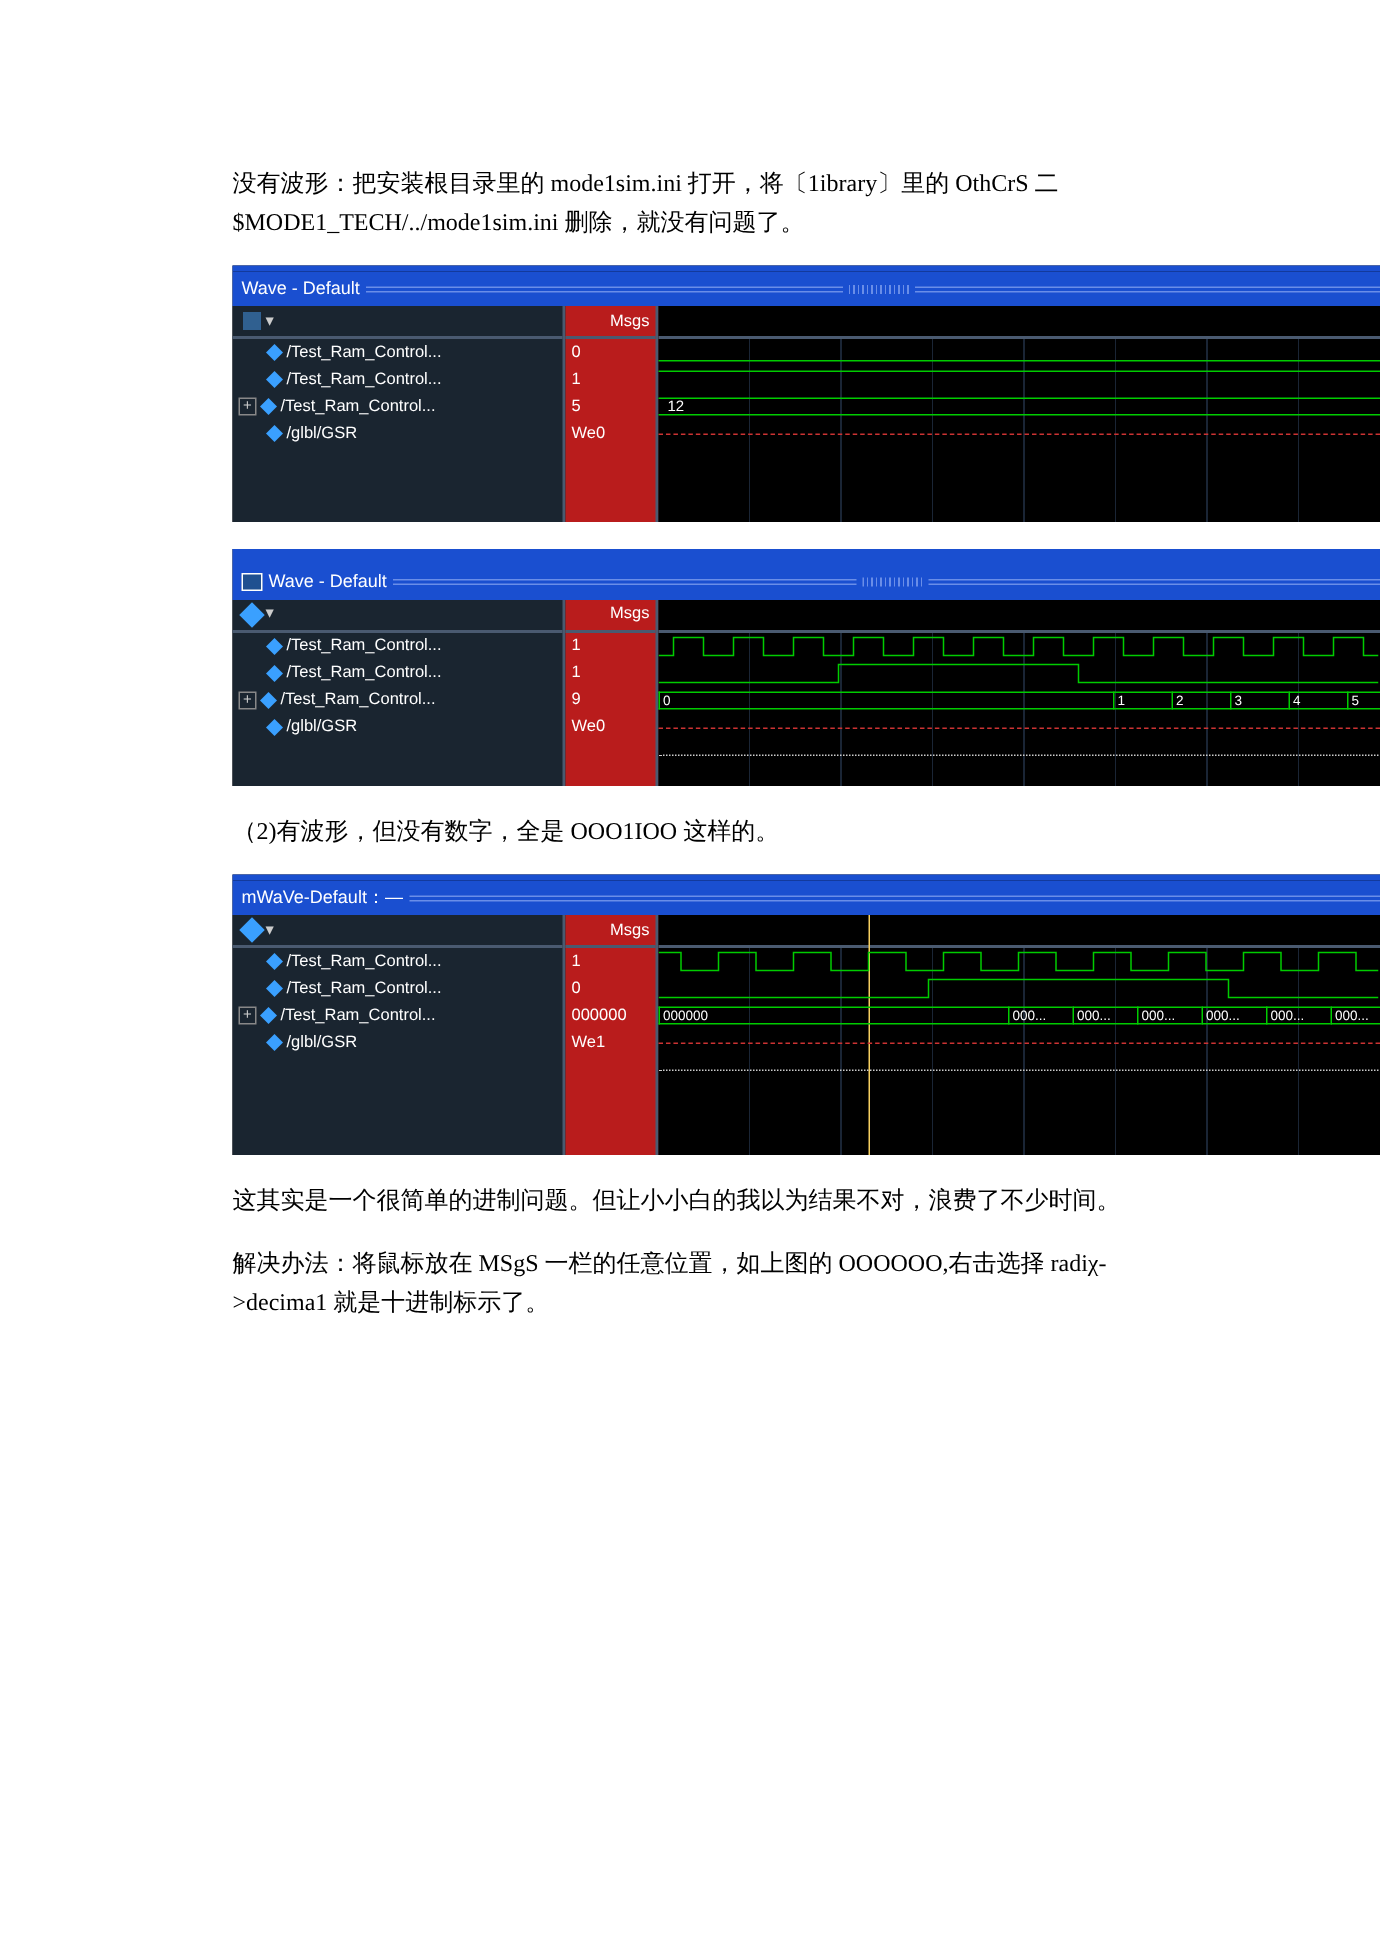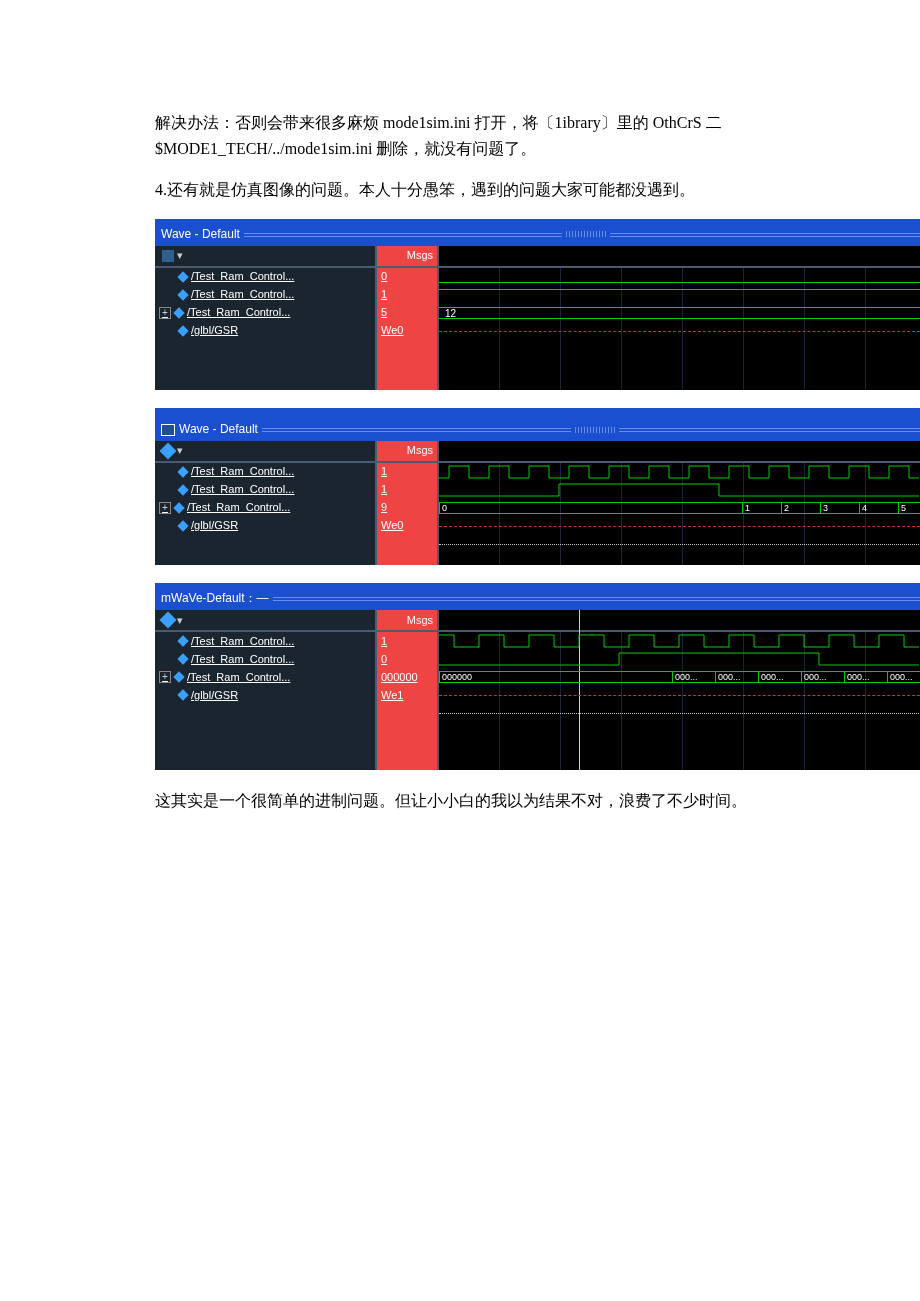--- a/index.html
+++ b/index.html
@@ -50,21 +50,21 @@
     display: flex;
   }
   .signals-col {
     width: 220px;
     border-right: 2px solid #4a5a70;
     background: #1a2530;
   }
   .msgs-col {
     width: 60px;
     border-right: 2px solid #4a5a70;
-    background: #ef4444;
+    background: #b91c1c;
   }
   .wave-col {
     flex: 1;
     background: #000;
     position: relative;
   }
   .hdr-row {
     height: 22px;
     border-bottom: 2px solid #4a5a70;
     color: #fff;
@@ -81,21 +81,20 @@
   .sig-row {
     height: 18px;
     color: #fff;
     font-family: Arial, sans-serif;
     font-size: 11px;
     display: flex;
     align-items: center;
     padding: 0 4px;
     box-sizing: border-box;
     white-space: nowrap;
-    text-decoration: underline;
   }
   .sig-row.expand::before {
     content: "+";
     display: inline-block;
     width: 10px;
     height: 10px;
     border: 1px solid #888;
     text-align: center;
     line-height: 9px;
     font-size: 10px;
@@ -223,22 +222,21 @@
     top: 0; bottom: 0;
     width: 1px;
     background: #f7d060;
   }
 </style>
 </head>
 <body>
 
 <div class="page">
 
-<p>解决办法：否则会带来很多麻烦 mode1sim.ini 打开，将〔1ibrary〕里的 OthCrS 二$MODE1_TECH/../mode1sim.ini 删除，就没有问题了。</p>
-<p>4.还有就是仿真图像的问题。本人十分愚笨，遇到的问题大家可能都没遇到。</p>
+<p>没有波形：把安装根目录里的 mode1sim.ini 打开，将〔1ibrary〕里的 OthCrS 二$MODE1_TECH/../mode1sim.ini 删除，就没有问题了。</p>
 
 <div class="wave-window">
   <div class="wave-title">
     <span>Wave - Default</span>
     <span class="decor"></span>
     <span class="drag"></span>
     <span class="decor"></span>
   </div>
   <div class="wave-body">
     <div class="signals-col">
@@ -366,20 +364,21 @@
             <div class="dashed-red"></div>
           </div>
       <div class="track">
             <div class="dashed-white"></div>
           </div>
       <div class="pad-rows2" style="height:12px"></div>
     </div>
   </div>
 </div>
 
+<p>（2)有波形，但没有数字，全是 OOO1IOO 这样的。</p>
 
 <div class="wave-window">
   <div class="wave-title">
     <span>mWaVe-Default：—</span>
     <span class="decor"></span>
   </div>
   <div class="wave-body">
     <div class="signals-col">
       <div class="hdr-row">
             <span class="menu-icon2"></span>
@@ -444,14 +443,15 @@
           </div>
       <div class="track">
             <div class="dashed-white"></div>
           </div>
       <div class="pad-rows3" style="height:48px"></div>
     </div>
   </div>
 </div>
 
 <p>这其实是一个很简单的进制问题。但让小小白的我以为结果不对，浪费了不少时间。</p>
+<p>解决办法：将鼠标放在 MSgS 一栏的任意位置，如上图的 OOOOOO,右击选择 radiχ-&gt;decima1 就是十进制标示了。</p>
 
 </div>
 
 </body></html>

